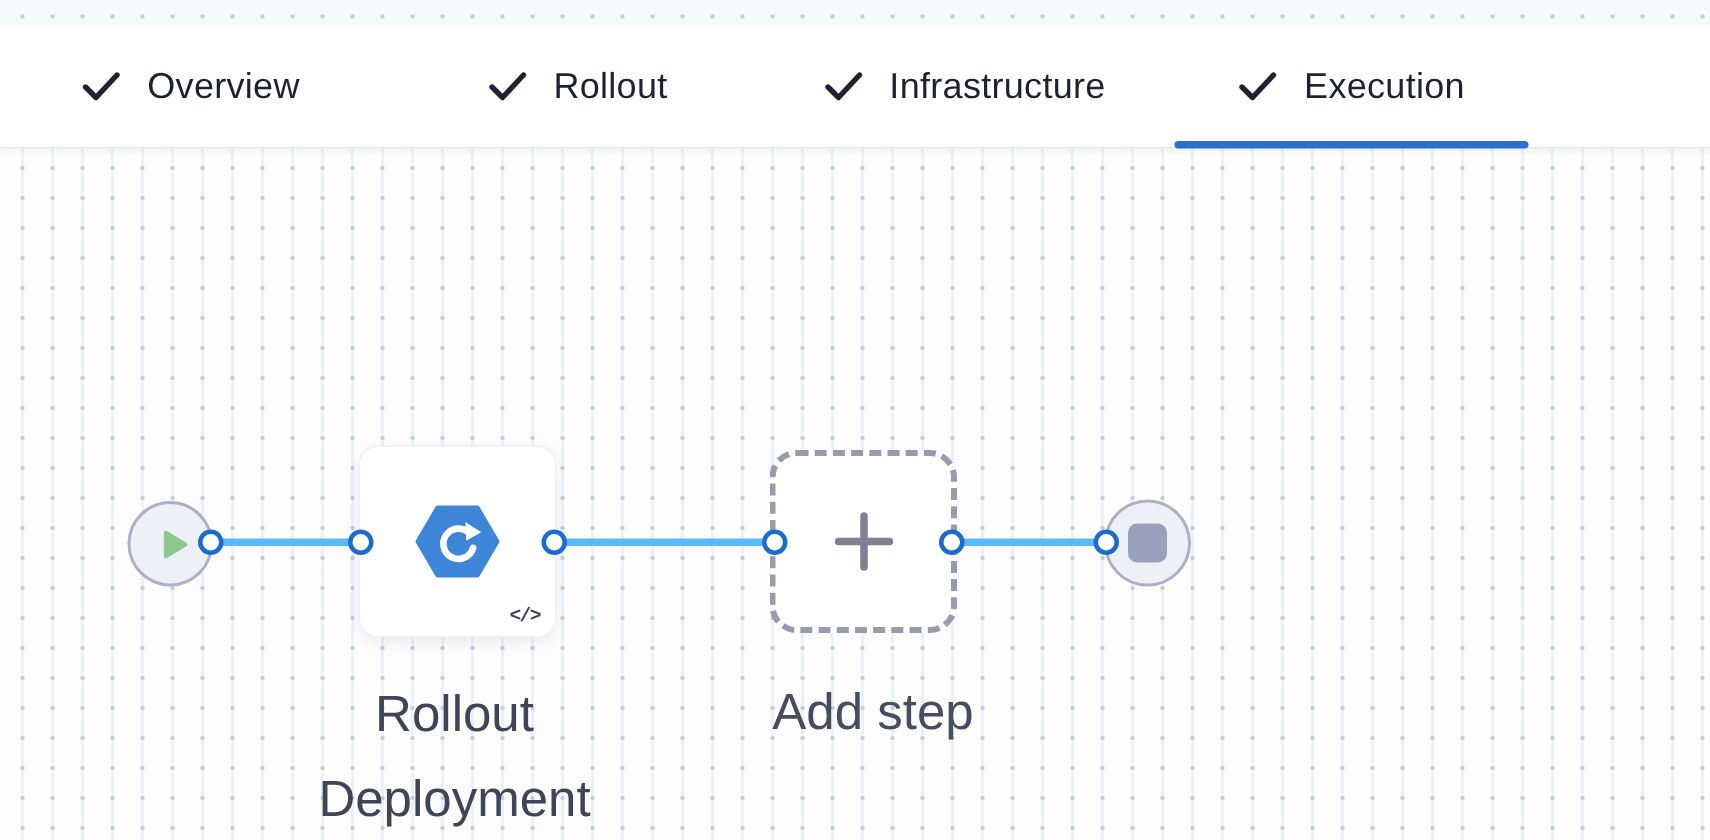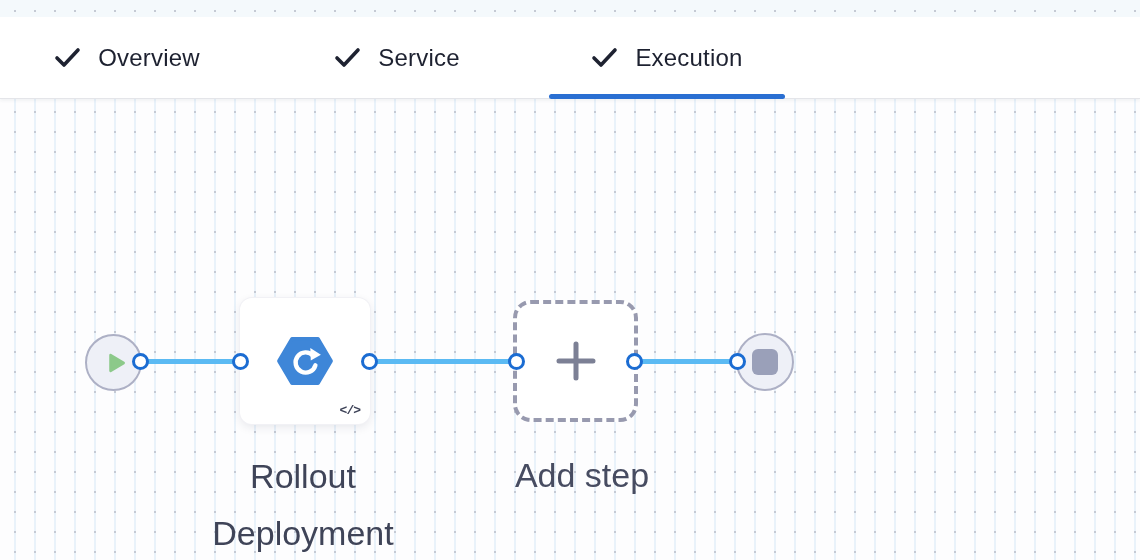--- a/index.html
+++ b/index.html
@@ -20,21 +20,21 @@
 
   
   .tabbar {
     height:81px;
     background:#ffffff;
     border-bottom:1px solid #e4e5e9;
     box-shadow:0 2px 3px rgba(20,30,60,.05);
     display:flex;
     align-items:center;
     padding-left:7px;
-    gap:30px;
+    gap:18px;
     position:relative;
     z-index:2;
   }
   .tab {
     width:240px; height:100%;
     display:flex; align-items:center; justify-content:center;
     gap:17px;
     position:relative;
     cursor:pointer;
   }
@@ -137,23 +137,31 @@
     </span>
     <span class="tab-label">Overview</span>
   </div>
 
   <div class="tab">
     <span class="check">
       <svg width="27" height="21" viewBox="0 0 27 21">
           <path d="M3 11 L10 18 L24 3" fill="none" stroke="#1e2231" stroke-width="3.6" stroke-linecap="round" stroke-linejoin="round"></path>
         </svg>
     </span>
-    <span class="tab-label">Service</span>
-  </div>
-
+    <span class="tab-label">Rollout</span>
+  </div>
+
+  <div class="tab">
+    <span class="check">
+      <svg width="27" height="21" viewBox="0 0 27 21">
+          <path d="M3 11 L10 18 L24 3" fill="none" stroke="#1e2231" stroke-width="3.6" stroke-linecap="round" stroke-linejoin="round"></path>
+        </svg>
+    </span>
+    <span class="tab-label">Infrastructure</span>
+  </div>
 
   <div class="tab active">
     <span class="check">
       <svg width="27" height="21" viewBox="0 0 27 21">
           <path d="M3 11 L10 18 L24 3" fill="none" stroke="#1e2231" stroke-width="3.6" stroke-linecap="round" stroke-linejoin="round"></path>
         </svg>
     </span>
     <span class="tab-label">Execution</span>
     <div class="tab-underline"></div>
   </div>

